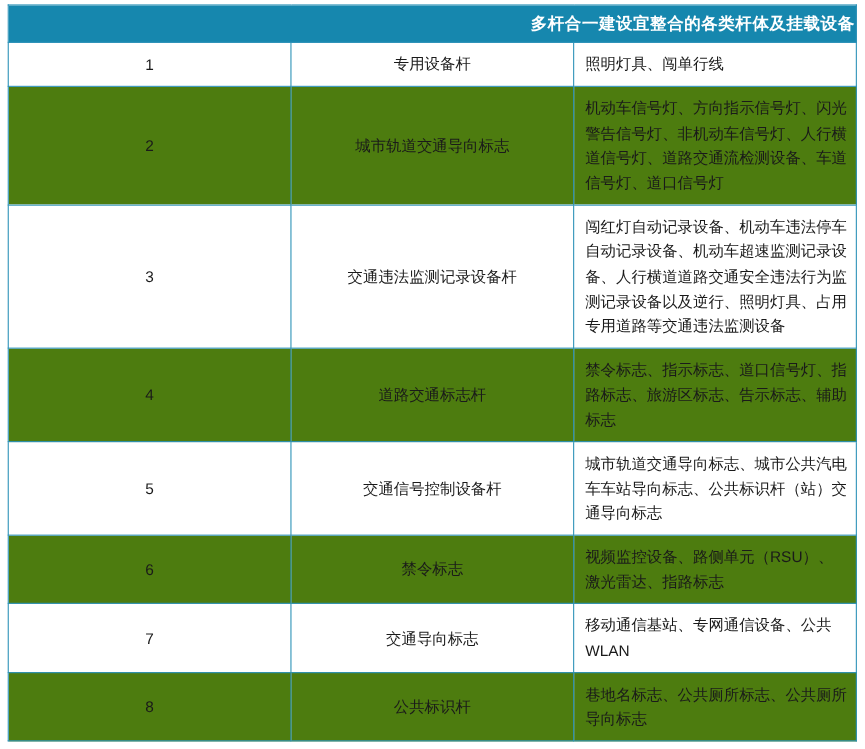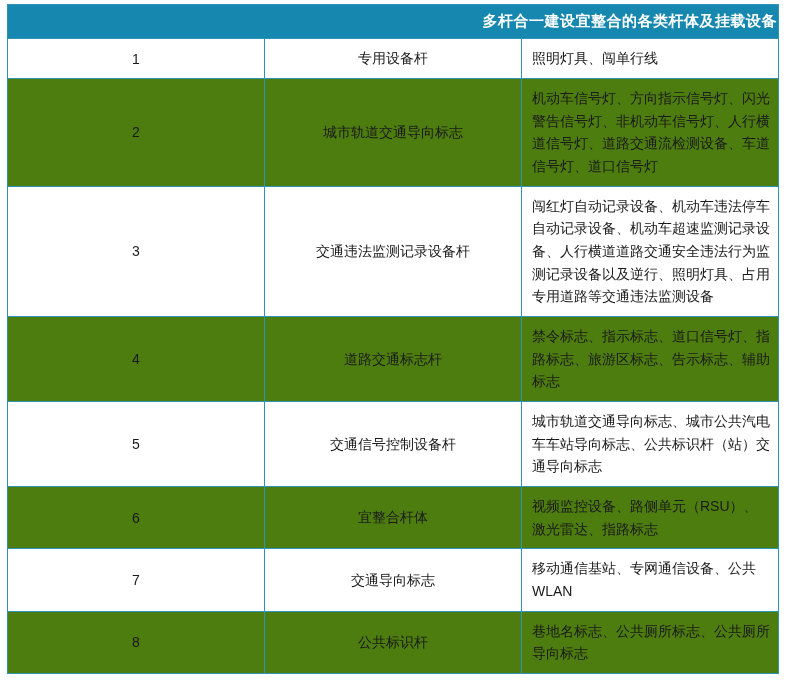--- a/index.html
+++ b/index.html
@@ -119,21 +119,21 @@
       </tr>
 
       <tr class="odd r-h-5">
         <td class="idx-cell">5</td>
         <td class="type-cell">交通信号控制设备杆</td>
         <td class="equip-cell">城市轨道交通导向标志、城市公共汽电车车站导向标志、公共标识杆（站）交通导向标志</td>
       </tr>
 
       <tr class="even r-h-6">
         <td class="idx-cell">6</td>
-        <td class="type-cell">宜整合杆体</td>
+        <td class="type-cell">禁令标志</td>
         <td class="equip-cell">视频监控设备、路侧单元（RSU）、激光雷达、指路标志</td>
       </tr>
 
       <tr class="odd r-h-7">
         <td class="idx-cell">7</td>
         <td class="type-cell">交通导向标志</td>
         <td class="equip-cell">移动通信基站、专网通信设备、公共 WLAN</td>
       </tr>
 
       <tr class="even r-h-8">

